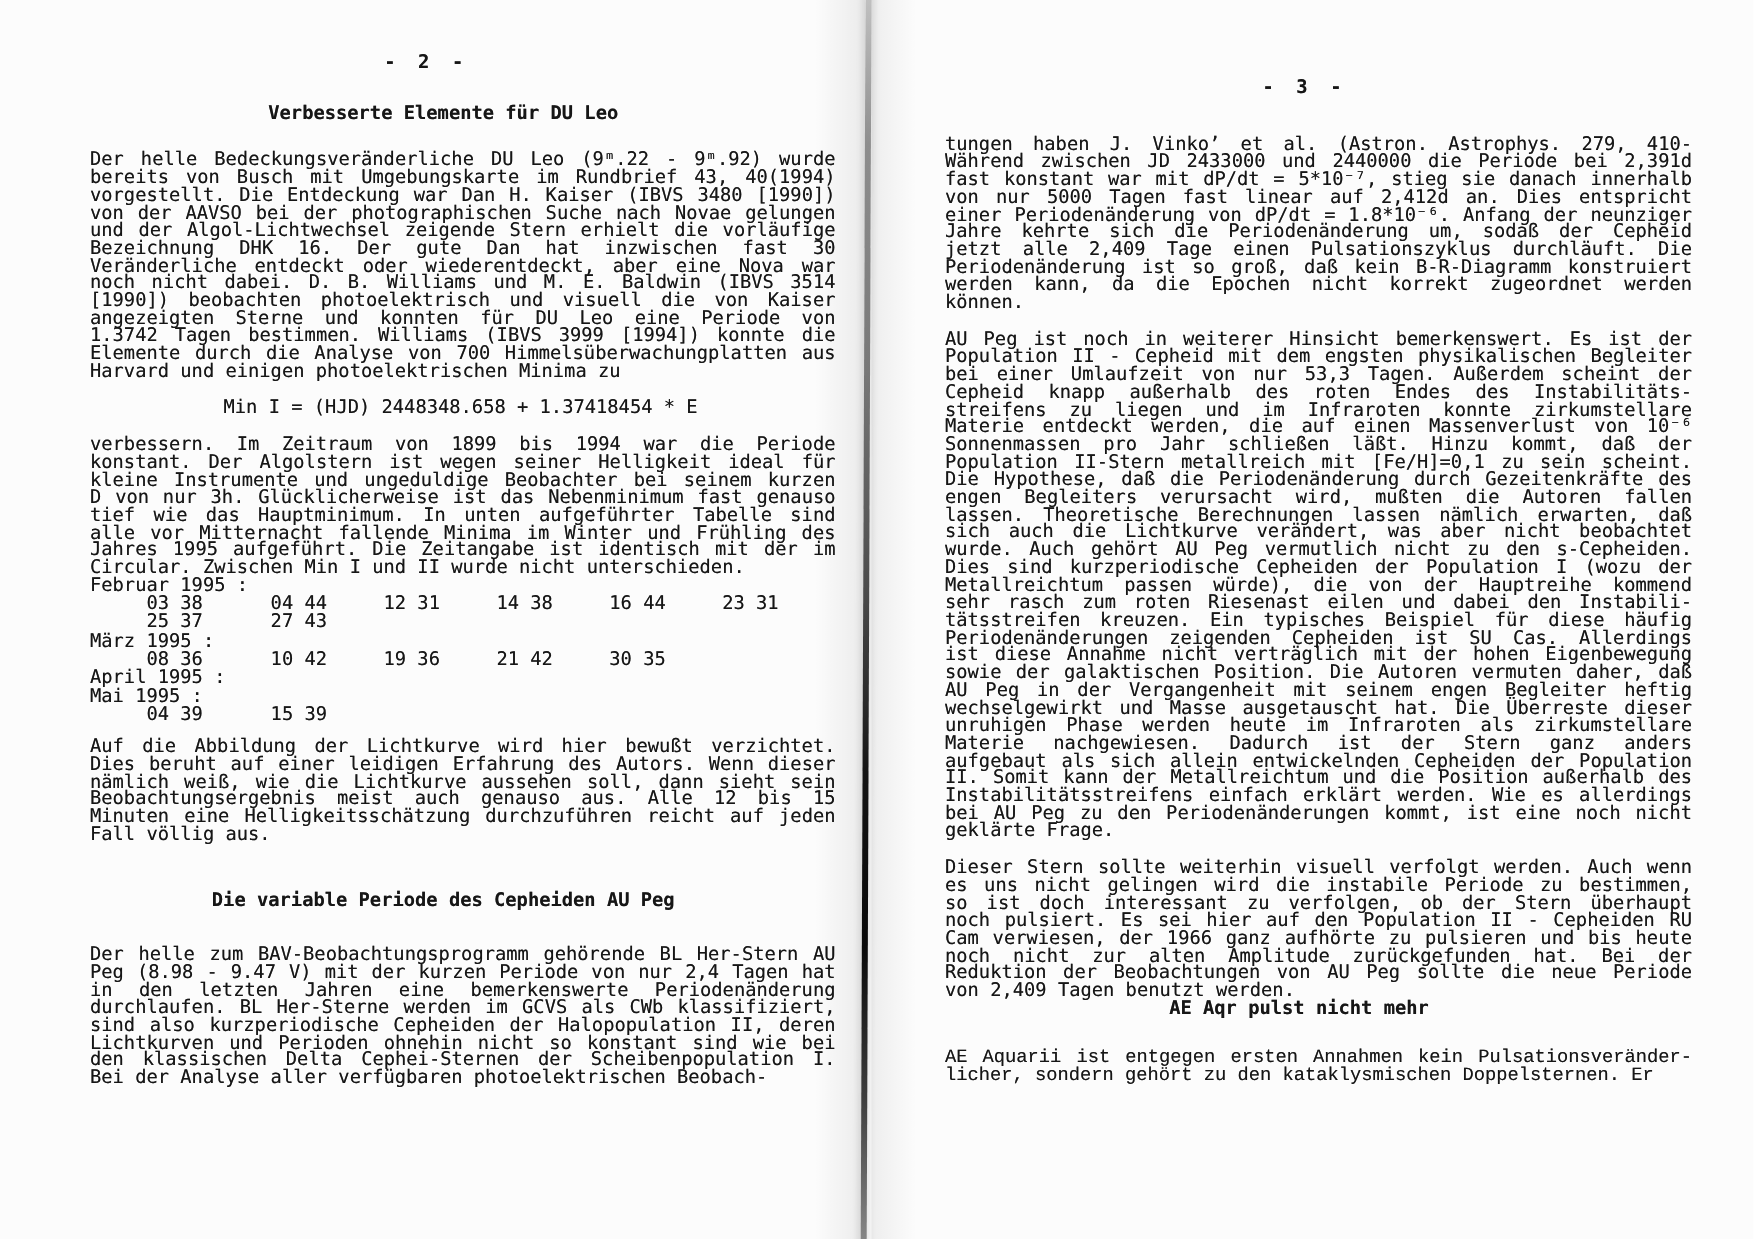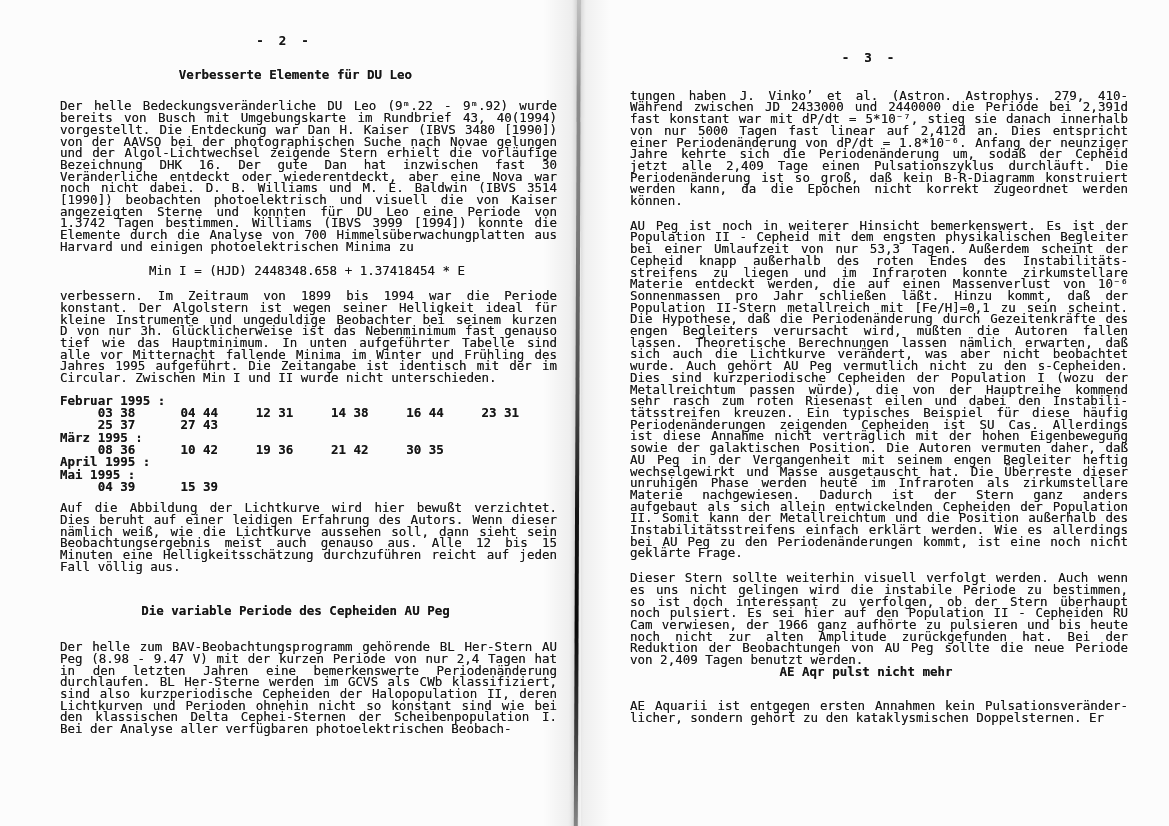--- a/index.html
+++ b/index.html
@@ -73,31 +73,30 @@
   }
 
   #p2-para1 { margin-top: 20px; }
   #p2-para2 { margin-top: 14px; }
   #p2-para3 { margin-top: 9px;  }
   #p2-para4 { margin-top: 24px; }
 
   #p3-para1 { margin-top: 26px; }
   #p3-para2 { margin-top: 13px; }
   #p3-para3 { margin-top: 13px; }
-  #p3-para4 { margin-top: 23px; }
+  #p3-para4 { margin-top: 23px; font-family: Liberation Mono, monospace; }
 
   .formula {
     margin-top: 12px;
     padding-left: 89px;
     white-space: pre;
   }
   .pre-block {
-    margin-top: 11px;
+    margin-top: 0;
     line-height: 12.3px;
-    font-weight: bold;
   }
   .pre-block .tline { white-space: pre; text-align: left; }
 </style>
 </head>
 <body>
 
 <div id="scan">
 
   <div class="gutter-shade-left"></div>
   <div class="gutter-line"></div>

